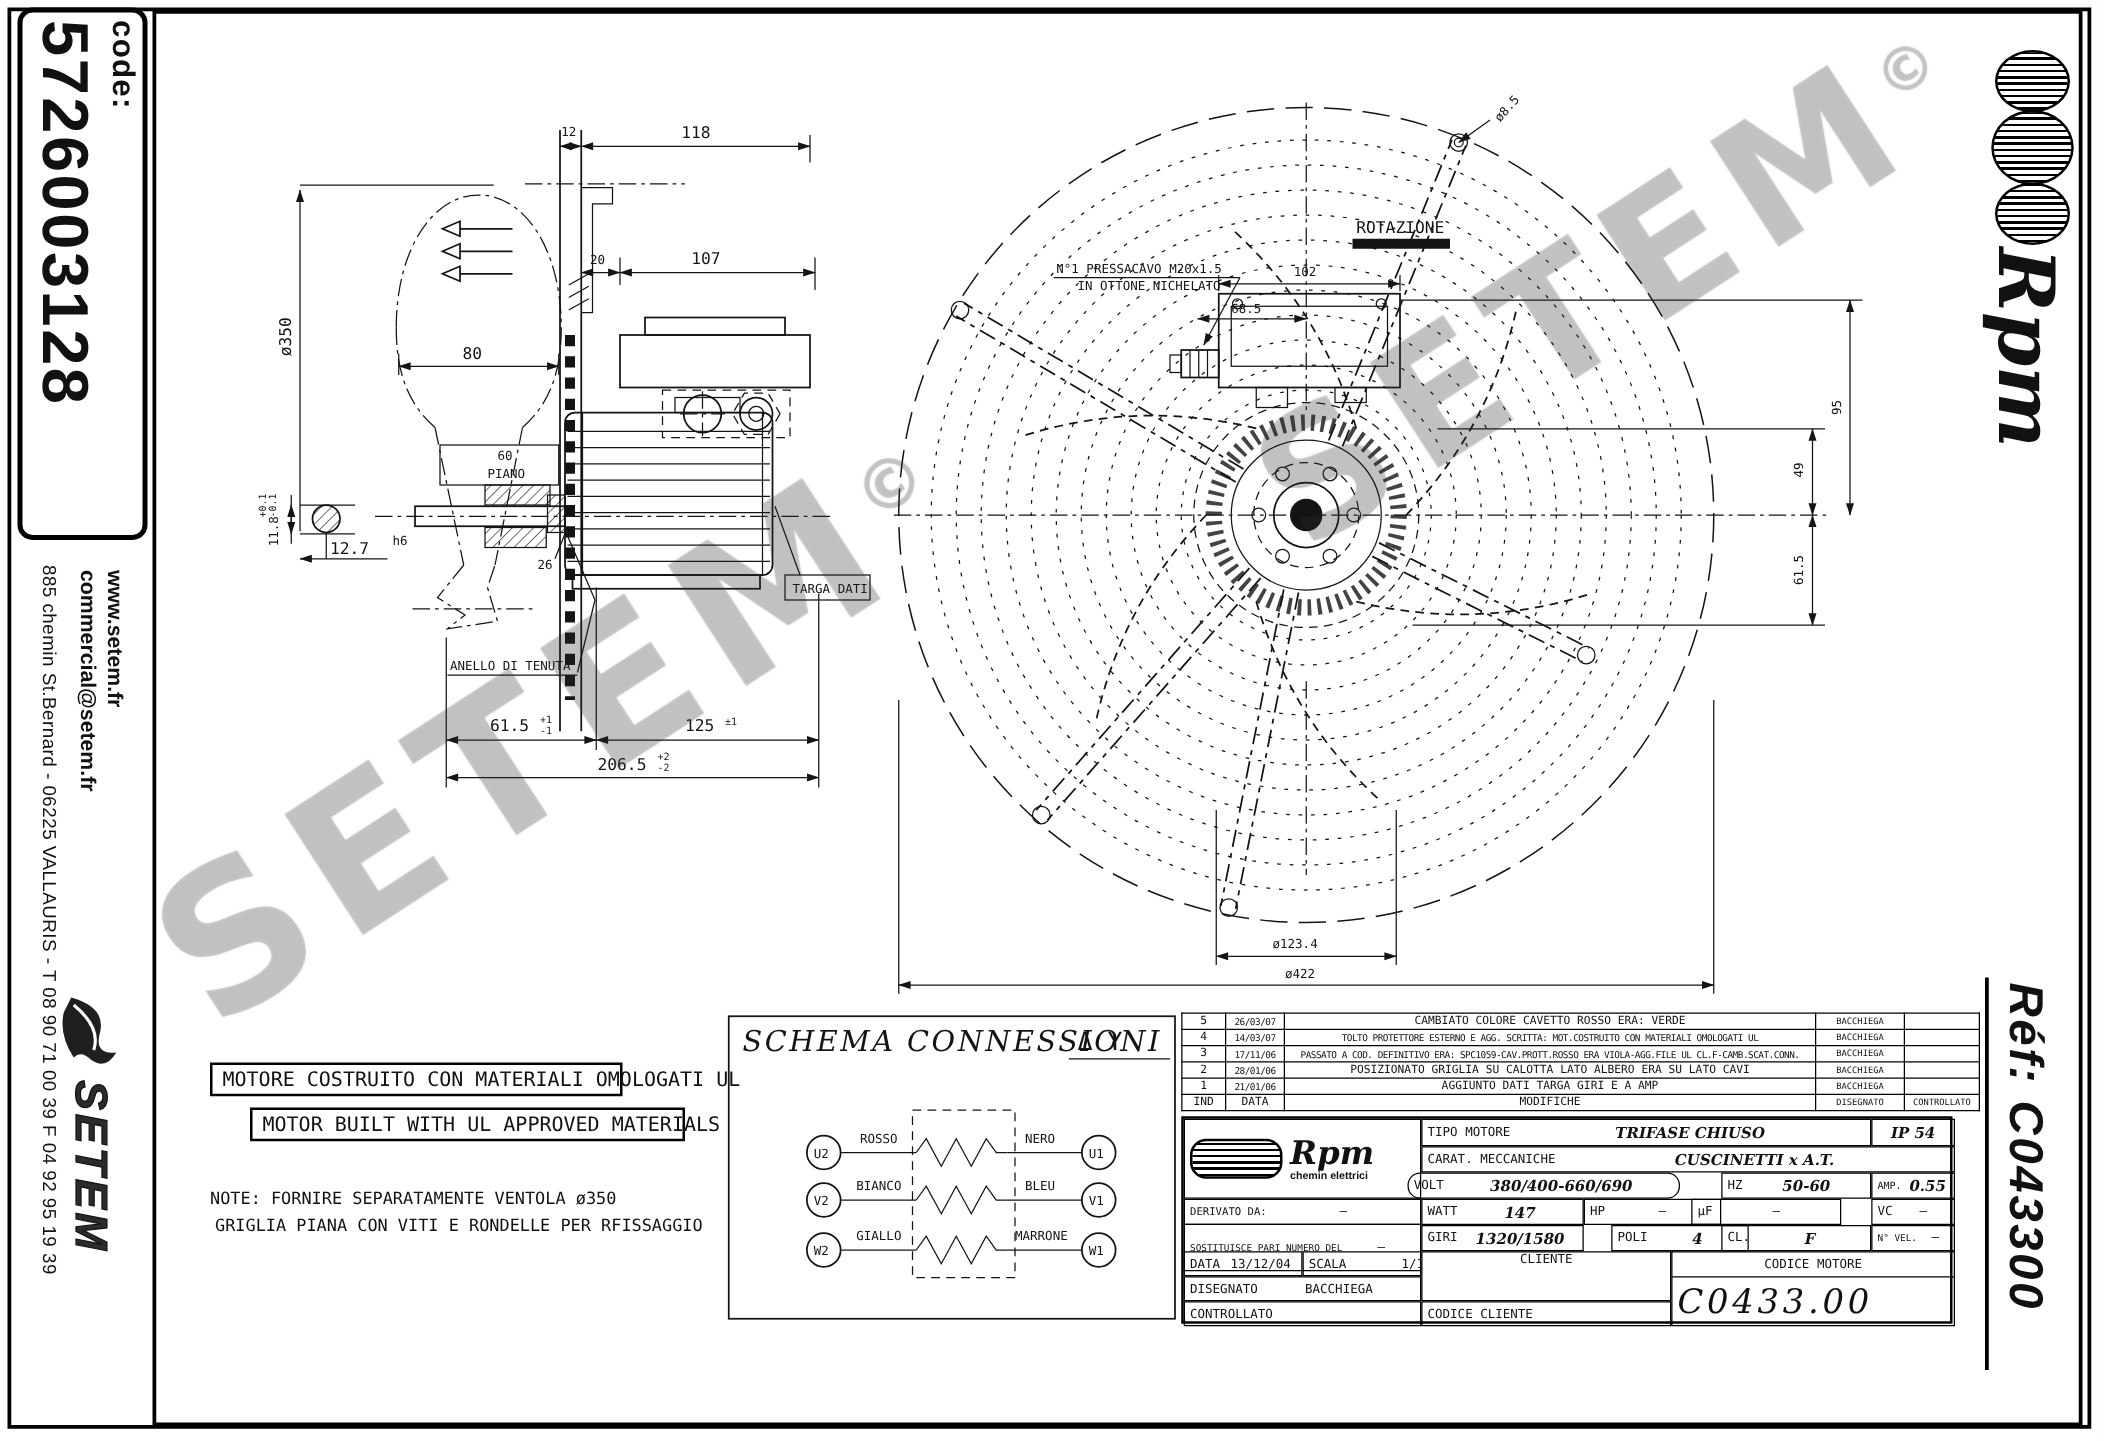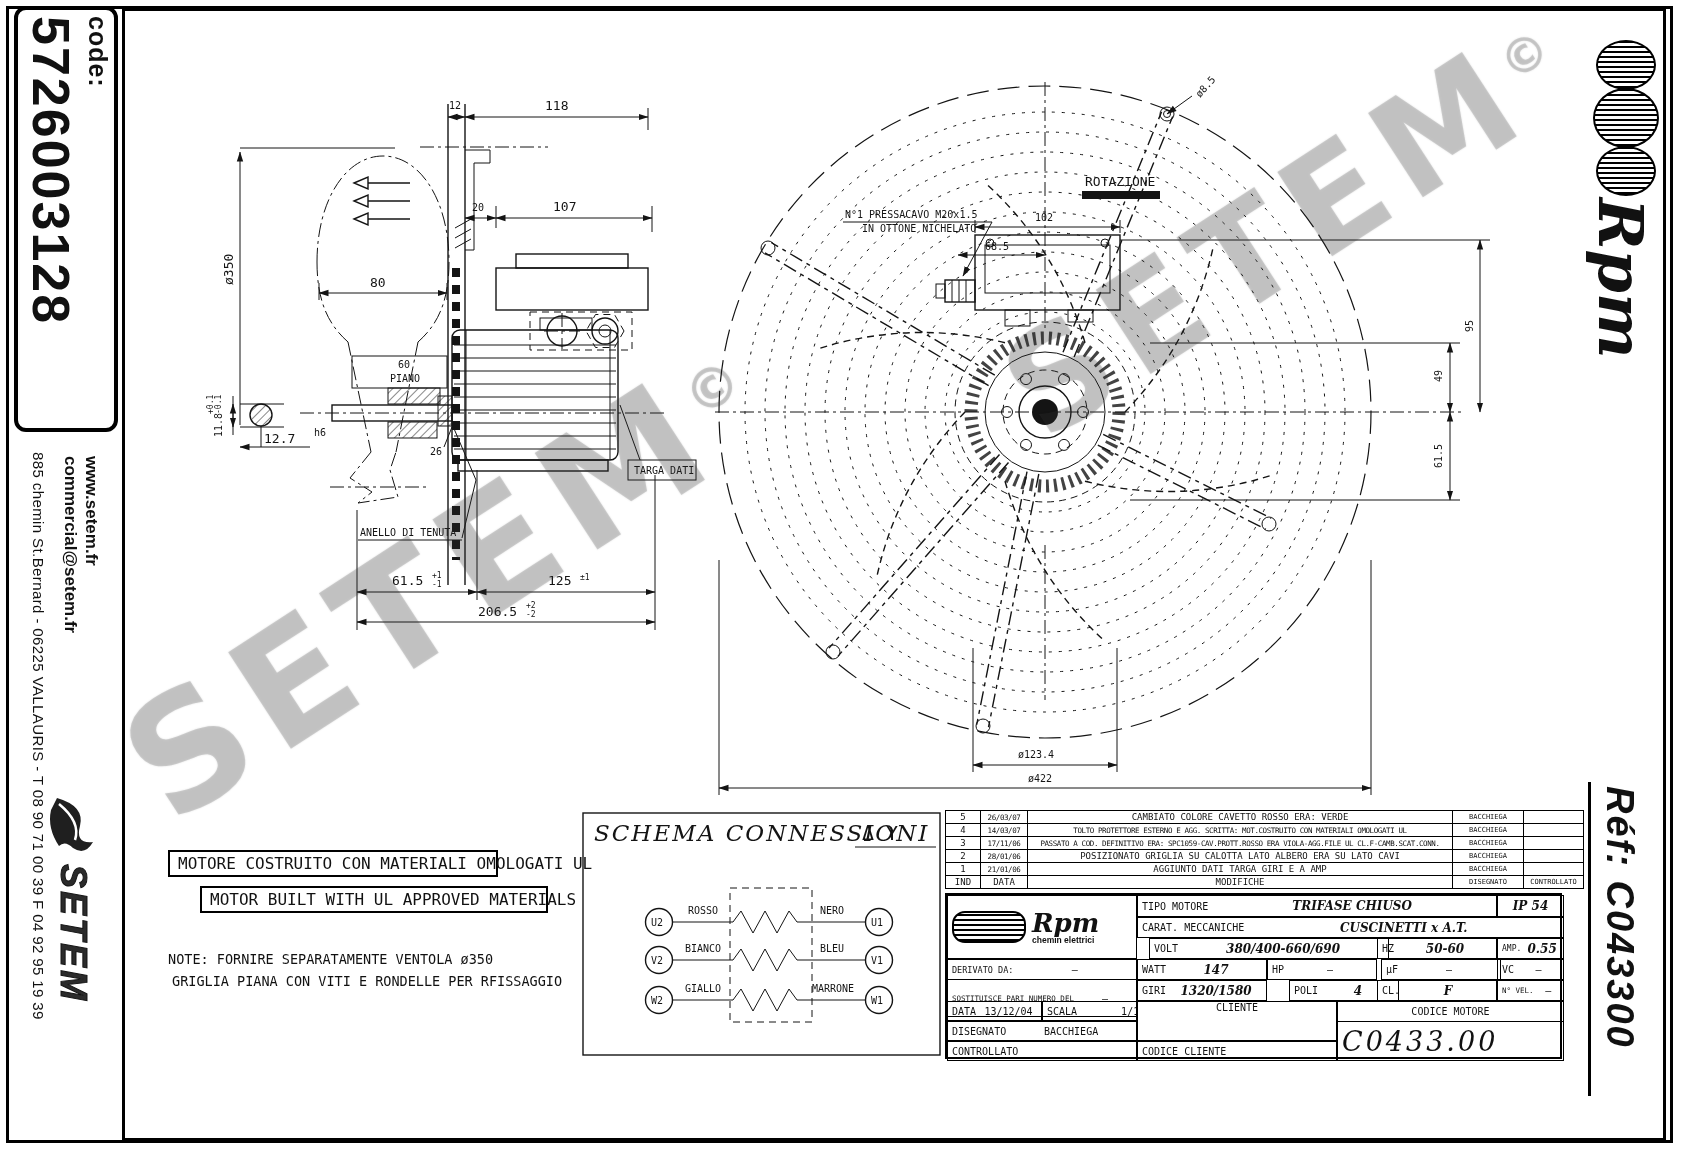--- a/index.html
+++ b/index.html
@@ -463,21 +463,21 @@
     <span class="tb-label">TIPO MOTORE</span>
     <span class="tb-value">TRIFASE CHIUSO</span>
   </div>
   <div class="tb-cell" style="left:550px;top:0;width:67px;height:22px;">
     <span class="tb-value">IP 54</span>
   </div>
   <div class="tb-cell" style="left:190px;top:22px;width:427px;height:21px;">
     <span class="tb-label">CARAT. MECCANICHE</span>
     <span class="tb-value">CUSCINETTI x A.T.</span>
   </div>
-  <div class="tb-cell" style="left:202px;top:43px;width:240px;height:21px;">
+  <div class="tb-cell" style="left:179px;top:43px;width:218px;height:21px;border-radius:10px;">
     <span class="tb-label">VOLT</span>
     <span class="tb-value">380/400-660/690</span>
   </div>
   <div class="tb-cell" style="left:430px;top:43px;width:120px;height:21px;">
     <span class="tb-label">HZ</span>
     <span class="tb-value">50-60</span>
   </div>
   <div class="tb-cell" style="left:550px;top:43px;width:67px;height:21px;">
     <span class="tb-label" style="font-size:8px">AMP.</span>
     <span class="tb-value">0.55</span>
@@ -487,21 +487,21 @@
     <span class="tb-plain">—</span>
   </div>
   <div class="tb-cell" style="left:190px;top:64px;width:130px;height:21px;">
     <span class="tb-label">WATT</span>
     <span class="tb-value">147</span>
   </div>
   <div class="tb-cell" style="left:320px;top:64px;width:110px;height:21px;">
     <span class="tb-label">HP</span>
     <span class="tb-plain">—</span>
   </div>
-  <div class="tb-cell" style="left:434px;top:64px;width:120px;height:21px;">
+  <div class="tb-cell" style="left:406px;top:64px;width:120px;height:21px;">
     <span class="tb-label">μF</span>
     <span class="tb-plain">—</span>
   </div>
   <div class="tb-cell" style="left:550px;top:64px;width:67px;height:21px;">
     <span class="tb-label">VC</span>
     <span class="tb-plain">—</span>
   </div>
   <div class="tb-cell" style="left:0;top:84px;width:190px;height:38px;">
     <span class="tb-label" style="font-size:7.5px">SOSTITUISCE PARI NUMERO DEL</span>
     <span class="tb-plain">–</span>

